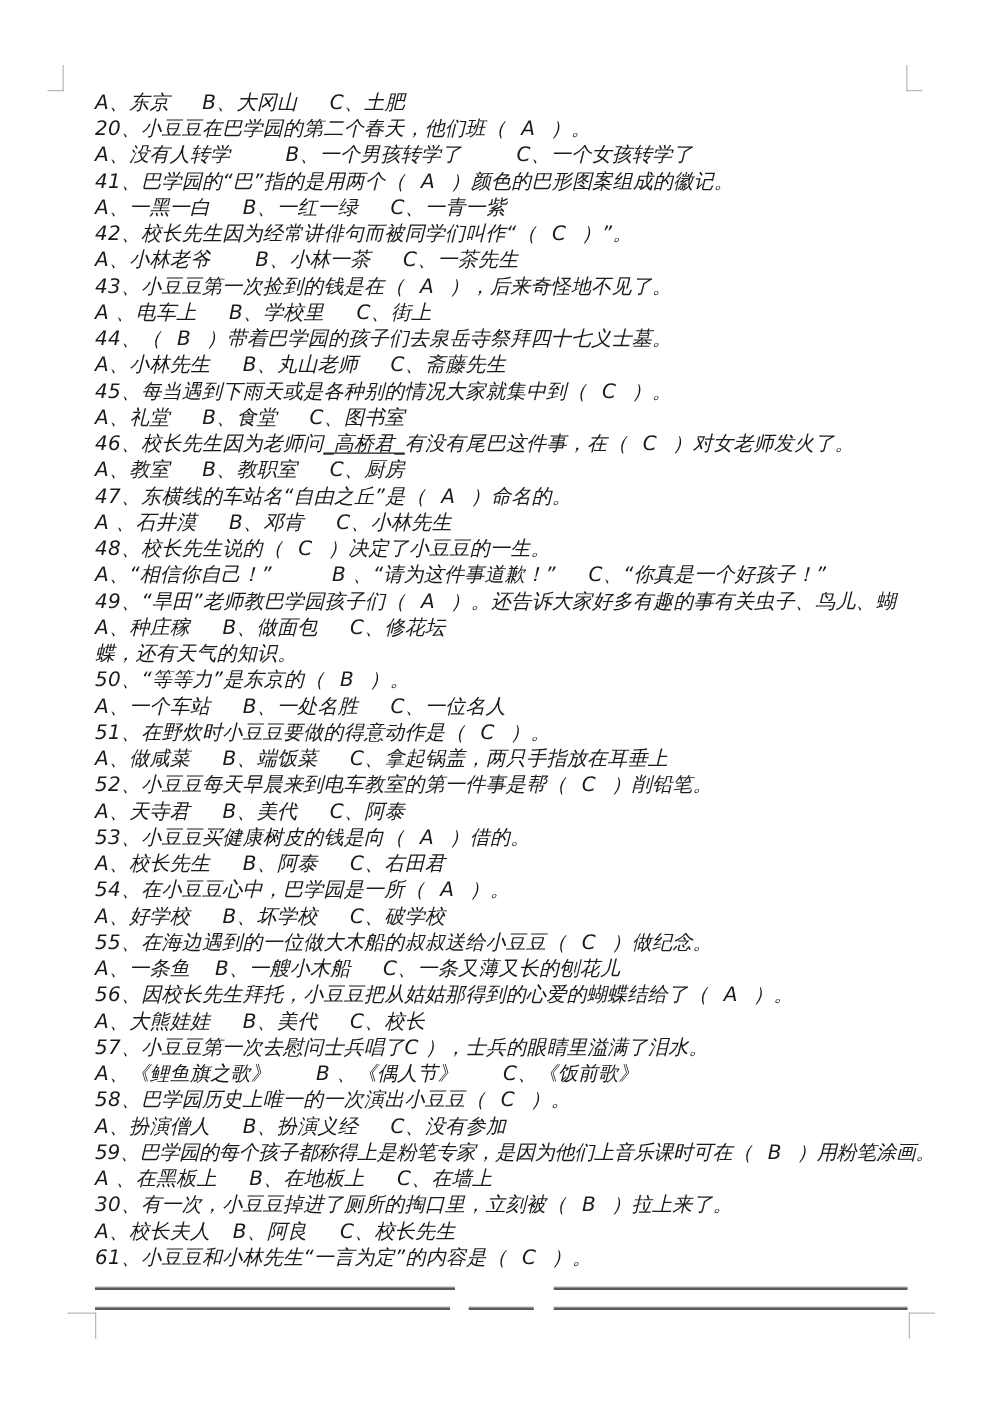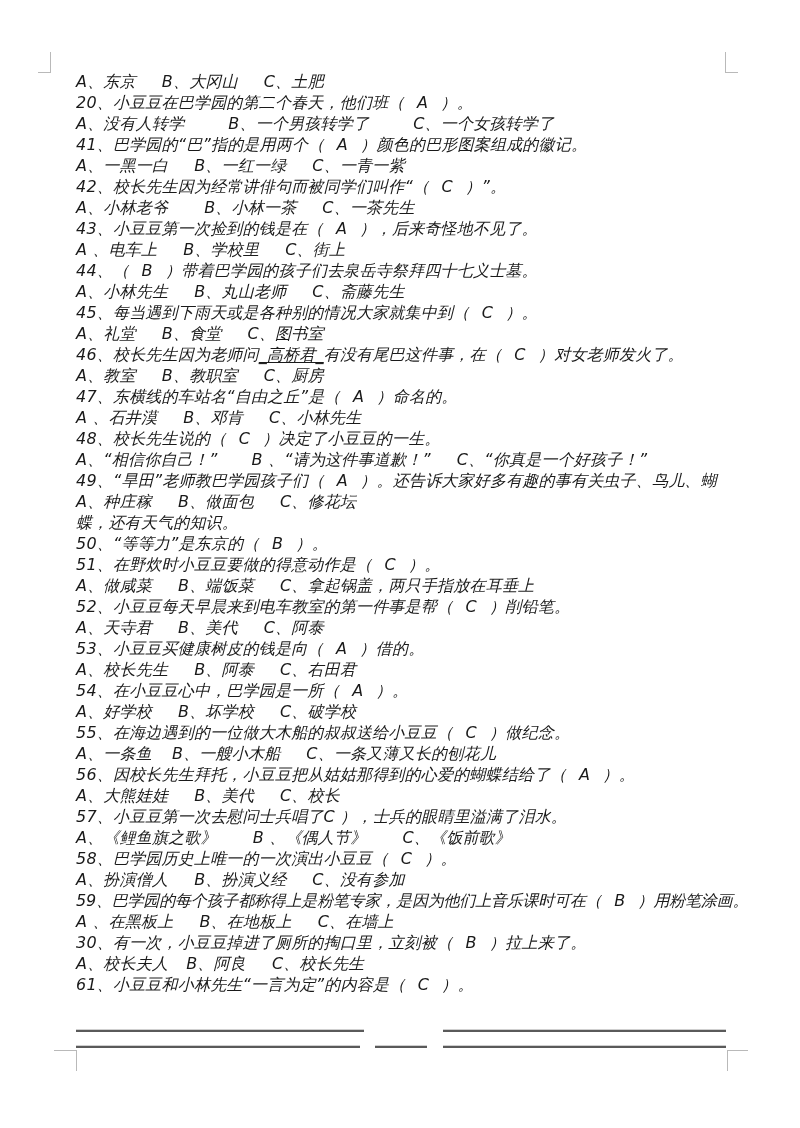--- a/index.html
+++ b/index.html
@@ -49,27 +49,28 @@
     <div class="line q"><span>45、</span><span>每当遇到下雨天或是各种别的情况大家就集中到（</span><span class="ans">C</span><span>）。</span></div>
     <div class="line"><span class="opt">A、礼堂</span><span class="opt">B、食堂</span><span class="opt">C、图书室</span></div>
 
     <div class="line q"><span>46、</span><span>校长先生因为老师问</span><span class="u">_高桥君_</span><span>有没有尾巴这件事，在（</span><span class="ans">C</span><span>）对女老师发火了。</span></div>
     <div class="line"><span class="opt">A、教室</span><span class="opt">B、教职室</span><span class="opt">C、厨房</span></div>
 
     <div class="line q"><span>47、</span><span>东横线的车站名“自由之丘”是（</span><span class="ans">A</span><span>）命名的。</span></div>
     <div class="line"><span class="opt">A 、石井漠</span><span class="opt">B、邓肯</span><span class="opt">C、小林先生</span></div>
 
     <div class="line q"><span>48、</span><span>校长先生说的（</span><span class="ans">C</span><span>）决定了小豆豆的一生。</span></div>
-    <div class="line"><span class="opt">A、“相信你自己！”</span><span class="opt" style="margin-left:34px">B 、“请为这件事道歉！”</span><span class="opt" style="">C、“你真是一个好孩子！”</span></div>
+    <div class="line"><span class="opt">A、“相信你自己！”</span><span class="opt" style="margin-left:48px">B 、“请为这件事道歉！”</span><span class="opt" style="">C、“你真是一个好孩子！”</span></div>
 
     <div class="line q"><span>49、</span><span>“旱田”老师教巴学园孩子们（</span><span class="ans">A</span><span>）。还告诉大家好多有趣的事有关虫子、鸟儿、蝴</span></div>
     <div class="line"><span class="opt">A、种庄稼</span><span class="opt">B、做面包</span><span class="opt">C、修花坛</span></div>
     <div class="line">蝶，还有天气的知识。</div>
 
     <div class="line q"><span>50、</span><span>“等等力”是东京的（</span><span class="ans">B</span><span>）。</span></div>
+    <div class="line"><span class="opt">A、一个车站</span><span class="opt">B、一处名胜</span><span class="opt">C、一位名人</span></div>
 
     <div class="line q"><span>51、</span><span>在野炊时小豆豆要做的得意动作是（</span><span class="ans">C</span><span>）。</span></div>
     <div class="line"><span class="opt">A、做咸菜</span><span class="opt">B、端饭菜</span><span class="opt">C、拿起锅盖，两只手指放在耳垂上</span></div>
 
     <div class="line q"><span>52、</span><span>小豆豆每天早晨来到电车教室的第一件事是帮（</span><span class="ans">C</span><span>）削铅笔。</span></div>
     <div class="line"><span class="opt">A、天寺君</span><span class="opt">B、美代</span><span class="opt">C、阿泰</span></div>
 
     <div class="line q"><span>53、</span><span>小豆豆买健康树皮的钱是向（</span><span class="ans">A</span><span>）借的。</span></div>
     <div class="line"><span class="opt">A、校长先生</span><span class="opt">B、阿泰</span><span class="opt">C、右田君</span></div>
 

